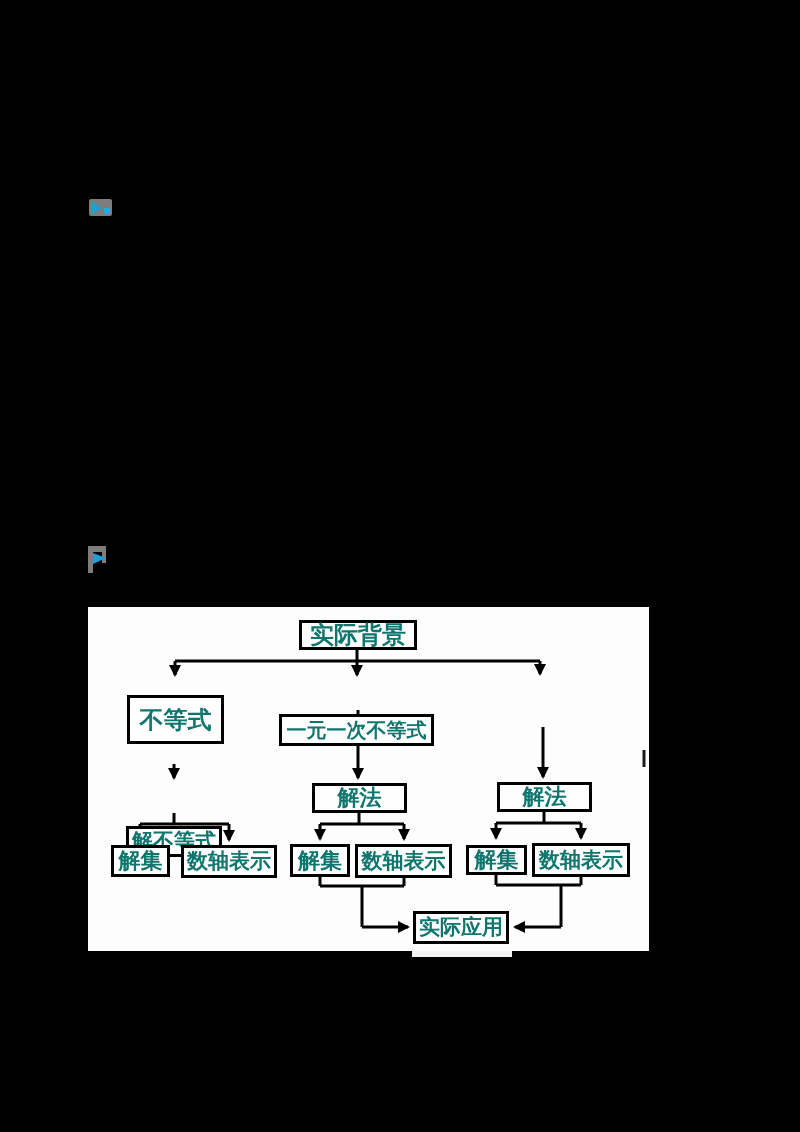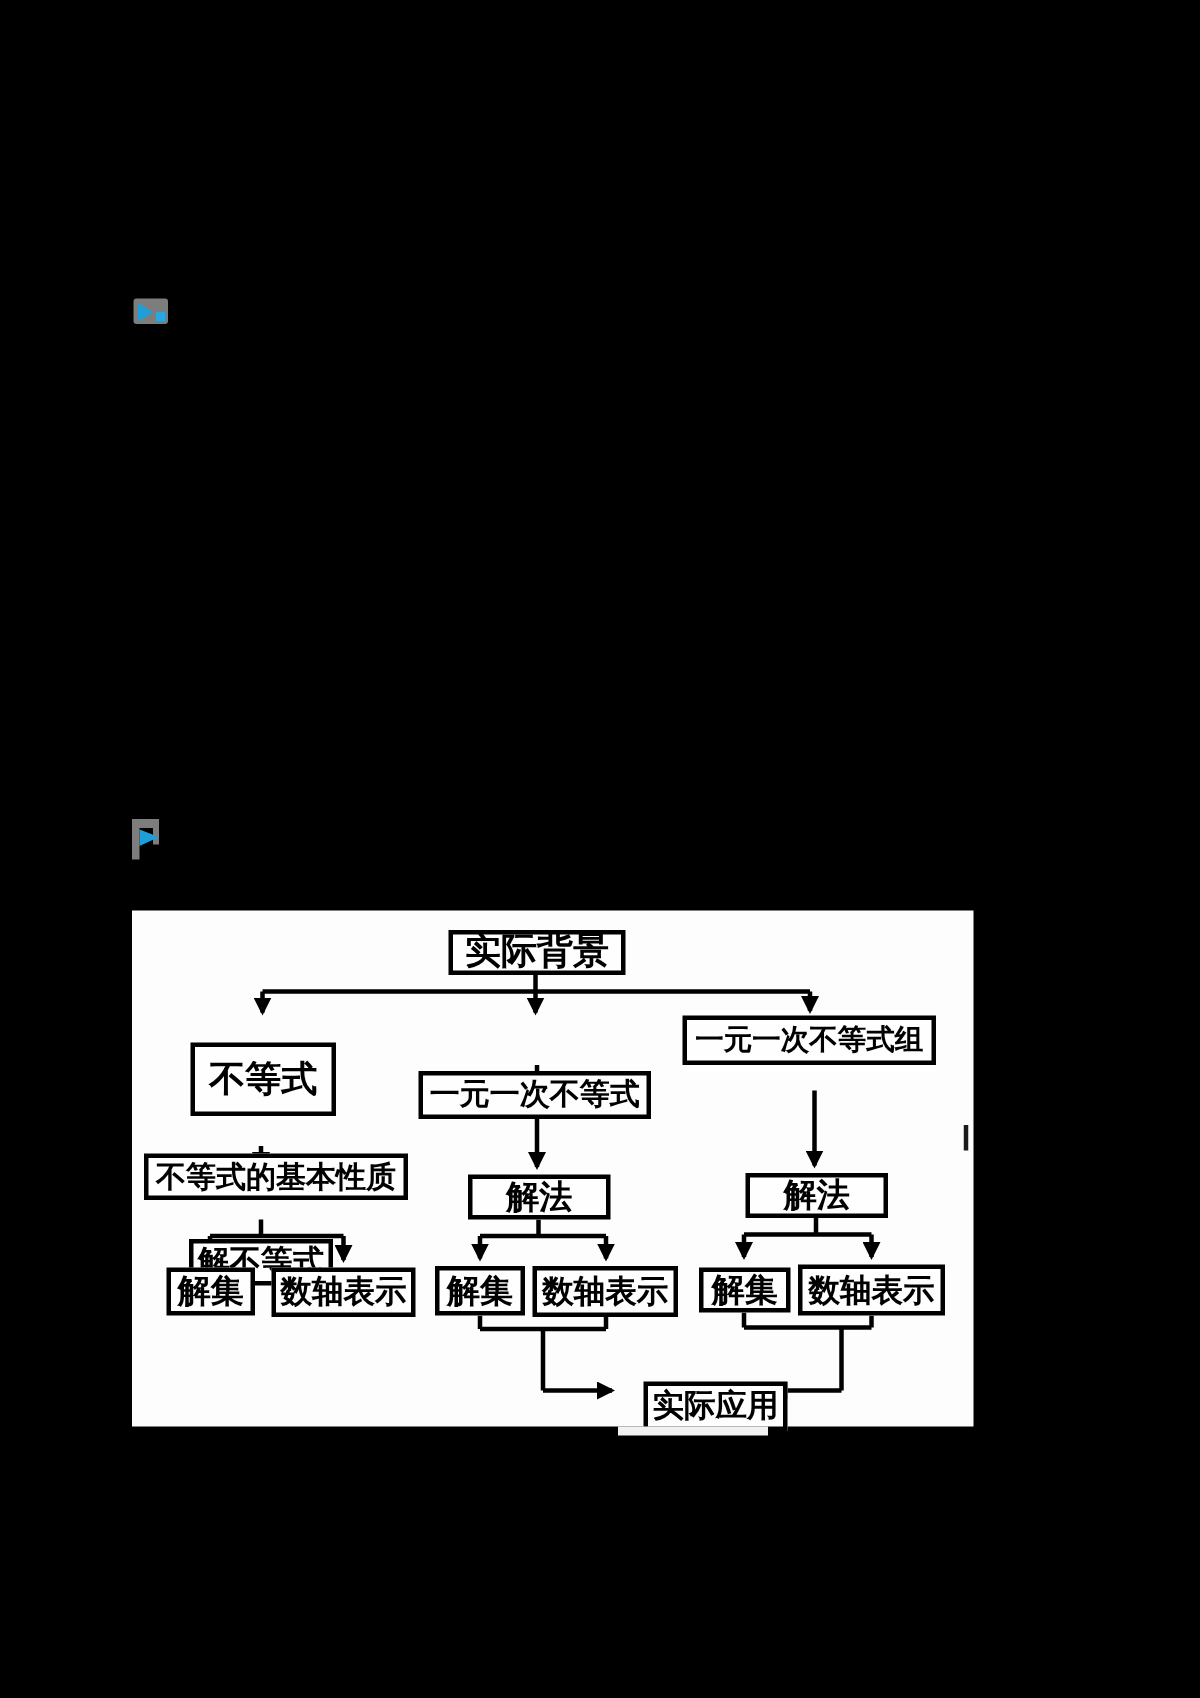--- a/index.html
+++ b/index.html
@@ -15,21 +15,21 @@
   .icon2 .pole{position:absolute;left:0;top:0;width:5px;height:27px;background:#7d7d7d;}
   .icon2 .bar{position:absolute;left:0;top:0;width:18px;height:6px;background:#7d7d7d;}
   .icon2 .stub{position:absolute;left:14px;top:6px;width:4px;height:11px;background:#7d7d7d;}
   .icon2 .tri{position:absolute;left:5px;top:7px;width:0;height:0;
       border-left:13px solid #1f9fd8;border-top:5px solid transparent;border-bottom:6px solid transparent;}
   
   .board{left:88px;top:607px;width:561px;height:344px;background:#fdfdfd;}
   .board svg{position:absolute;left:0;top:0;}
   .tab{left:412px;top:951px;width:100px;height:6px;background:#f2f2f2;}
   .fbox{position:absolute;box-sizing:border-box;border:3px solid #000;background:#fefefe;
-        color:#000000;font-weight:bold;display:flex;align-items:center;justify-content:center;
+        color:#0f766e;font-weight:bold;display:flex;align-items:center;justify-content:center;
         white-space:nowrap;line-height:1;}
   .fs24{font-size:24px;} .fs22{font-size:22px;} .fs21{font-size:21px;} .fs20{font-size:20px;margin-top:36px;} .fs19{font-size:19px;}
 </style>
 </head>
 <body>
 
 <div class="abs icon1">
   <span class="tri"></span>
   <span class="sq"></span>
 </div>
@@ -83,27 +83,25 @@
       <path d="M473,278 L473,320"></path>
       <path d="M473,320 L427,320" marker-end="url(#ah)"></path>
 
       <path d="M556,143 L556,160" stroke="#1a1a1a"></path>
     </g>
   </svg>
 
   <div class="fbox fs24" style="left:211px;top:13px;width:118px;height:30px;">实际背景</div>
   <div class="fbox fs24" style="left:39px;top:88px;width:97px;height:49px;">不等式</div>
   <div class="fbox fs20" style="left:191px;top:71px;width:155px;height:32px;">一元一次不等式</div>
-  <div class="fbox fs19" style="left:367px;top:70px;width:169px;height:33px;">一元一次不等式组</div>
-  <div class="fbox fs20" style="left:8px;top:126px;width:176px;height:31px;">不等式的基本性质</div>
   <div class="fbox fs21" style="left:38px;top:175px;width:96px;height:31px;margin-top:44px;">解不等式</div>
   <div class="fbox fs22" style="left:224px;top:176px;width:95px;height:30px;">解法</div>
   <div class="fbox fs22" style="left:409px;top:175px;width:95px;height:30px;">解法</div>
   <div class="fbox fs22" style="left:23px;top:238px;width:59px;height:32px;">解集</div>
   <div class="fbox fs21" style="left:93px;top:238px;width:96px;height:33px;">数轴表示</div>
   <div class="fbox fs22" style="left:202px;top:237px;width:60px;height:33px;">解集</div>
   <div class="fbox fs21" style="left:267px;top:237px;width:97px;height:34px;">数轴表示</div>
   <div class="fbox fs22" style="left:378px;top:238px;width:61px;height:30px;">解集</div>
   <div class="fbox fs21" style="left:444px;top:236px;width:98px;height:34px;">数轴表示</div>
-  <div class="fbox fs21" style="left:341px;top:304px;width:96px;height:33px;margin-top:10px;">实际应用</div>
+  <div class="fbox fs21" style="left:325px;top:304px;width:96px;height:33px;">实际应用</div>
 </div>
 
 <div class="abs tab"></div>
 
 </body></html>

